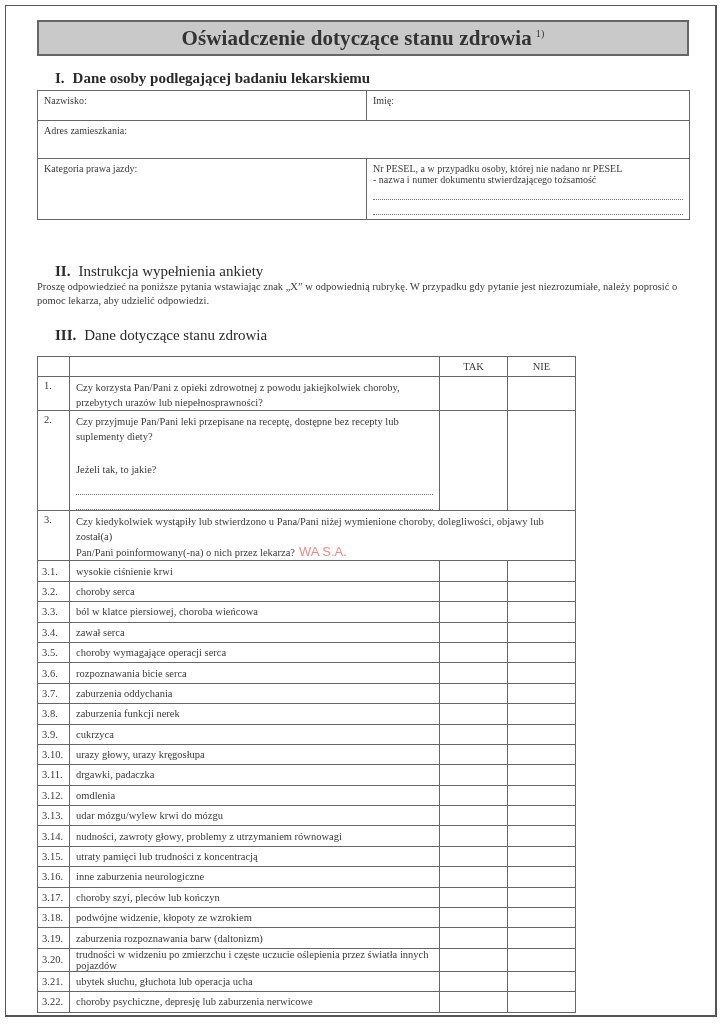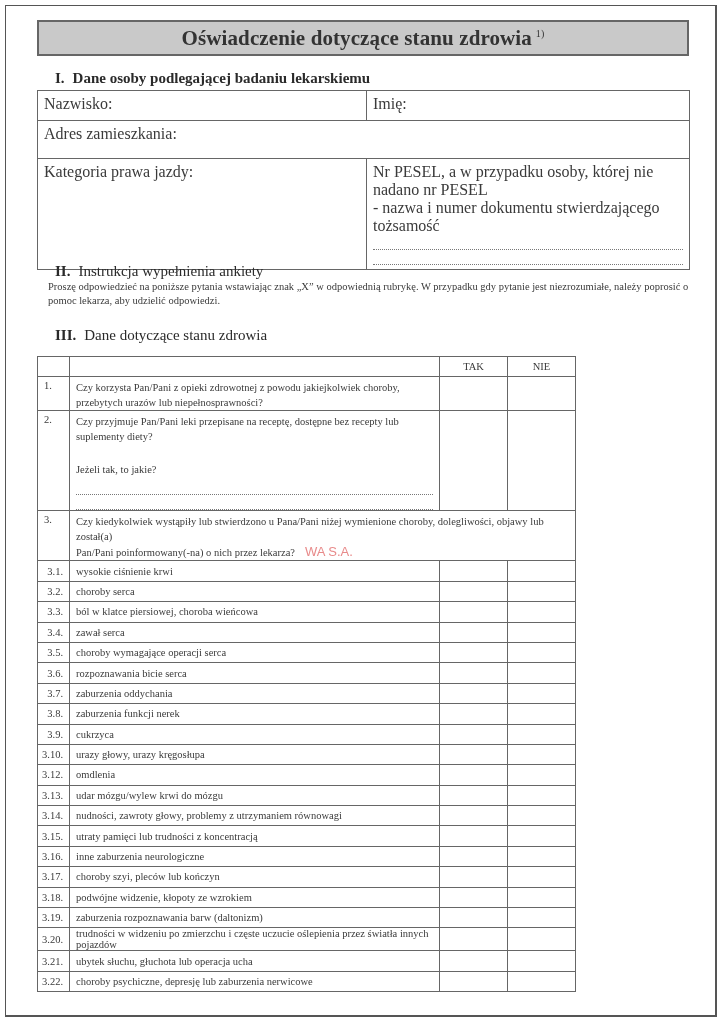--- a/index.html
+++ b/index.html
@@ -11,30 +11,30 @@
          background: #c9c9c9; border: 2px solid #666; box-sizing: border-box;
          display: flex; align-items: center; justify-content: center; }
   .title-text { font-size: 21px; font-weight: bold; color: #333; letter-spacing: 0.1px; }
   .title-sup { font-size: 10px; vertical-align: super; margin-left: 4px; font-weight: normal; }
   .section-heading { position: absolute; left: 55px; font-size: 15px; color: #2a2a2a; }
   .section-heading .num { font-weight: bold; margin-right: 8px; }
   .sec1 { top: 70px; font-weight: bold; }
   .sec2 { top: 263px; }
   .sec3 { top: 327px; }
   .grid1 { position: absolute; left: 37px; top: 90px; width: 653px; border-collapse: collapse; }
-  .grid1 td { border: 1px solid #666; vertical-align: top; font-size: 16px; padding: 4px 6px; color: #3a3a3a; }
+  .grid1 td { border: 1px solid #666; vertical-align: top; font-size: 10px; padding: 4px 6px; color: #3a3a3a; }
   .dotline { border-bottom: 1px dotted #777; height: 11px; margin-top: 3px; }
-  .instr { position: absolute; left: 37px; top: 280px; width: 660px; font-size: 10.5px; line-height: 14px; color: #3a3a3a; margin-left: 11px; }
+  .instr { position: absolute; left: 37px; top: 280px; width: 660px; font-size: 10.5px; line-height: 14px; color: #3a3a3a; }
   .grid3 { position: absolute; left: 37px; top: 356px; width: 539px; border-collapse: collapse; table-layout: fixed; }
   .grid3 td { border: 1px solid #666; font-size: 10.5px; color: #3a3a3a; padding: 0 6px; height: 19.4px; vertical-align: middle; }
-  .grid3 td.n { width: 22px; padding-left: 4px; text-align: right; }
+  .grid3 td.n { width: 22px; padding-left: 4px; }
   .grid3 td.hdr { text-align: center; }
   .grid3 .top { vertical-align: top; padding-top: 3px; }
   .q-line { line-height: 15px; }
-  .watermark { color: #e88a8a; font-family: "Liberation Sans", sans-serif; font-size: 13px; margin-left: 10px; }
+  .watermark { color: #e88a8a; font-family: "Liberation Sans", sans-serif; font-size: 13px; margin-left: 4px; }
 </style>
 </head>
 <body>
 
 <div class="page-frame"></div>
 
 <div class="title-bar">
   <span class="title-text"><span>Oświadczenie dotyczące stanu zdrowia</span><span class="title-sup">1)</span></span>
 </div>
 
@@ -169,20 +169,26 @@
         <td></td>
         <td></td>
       </tr>
       <tr>
         <td class="n">3.10.</td>
         <td>urazy głowy, urazy kręgosłupa</td>
         <td></td>
         <td></td>
       </tr>
       <tr>
+        <td class="n">3.11.</td>
+        <td>drgawki, padaczka</td>
+        <td></td>
+        <td></td>
+      </tr>
+      <tr>
         <td class="n">3.12.</td>
         <td>omdlenia</td>
         <td></td>
         <td></td>
       </tr>
       <tr>
         <td class="n">3.13.</td>
         <td>udar mózgu/wylew krwi do mózgu</td>
         <td></td>
         <td></td>

